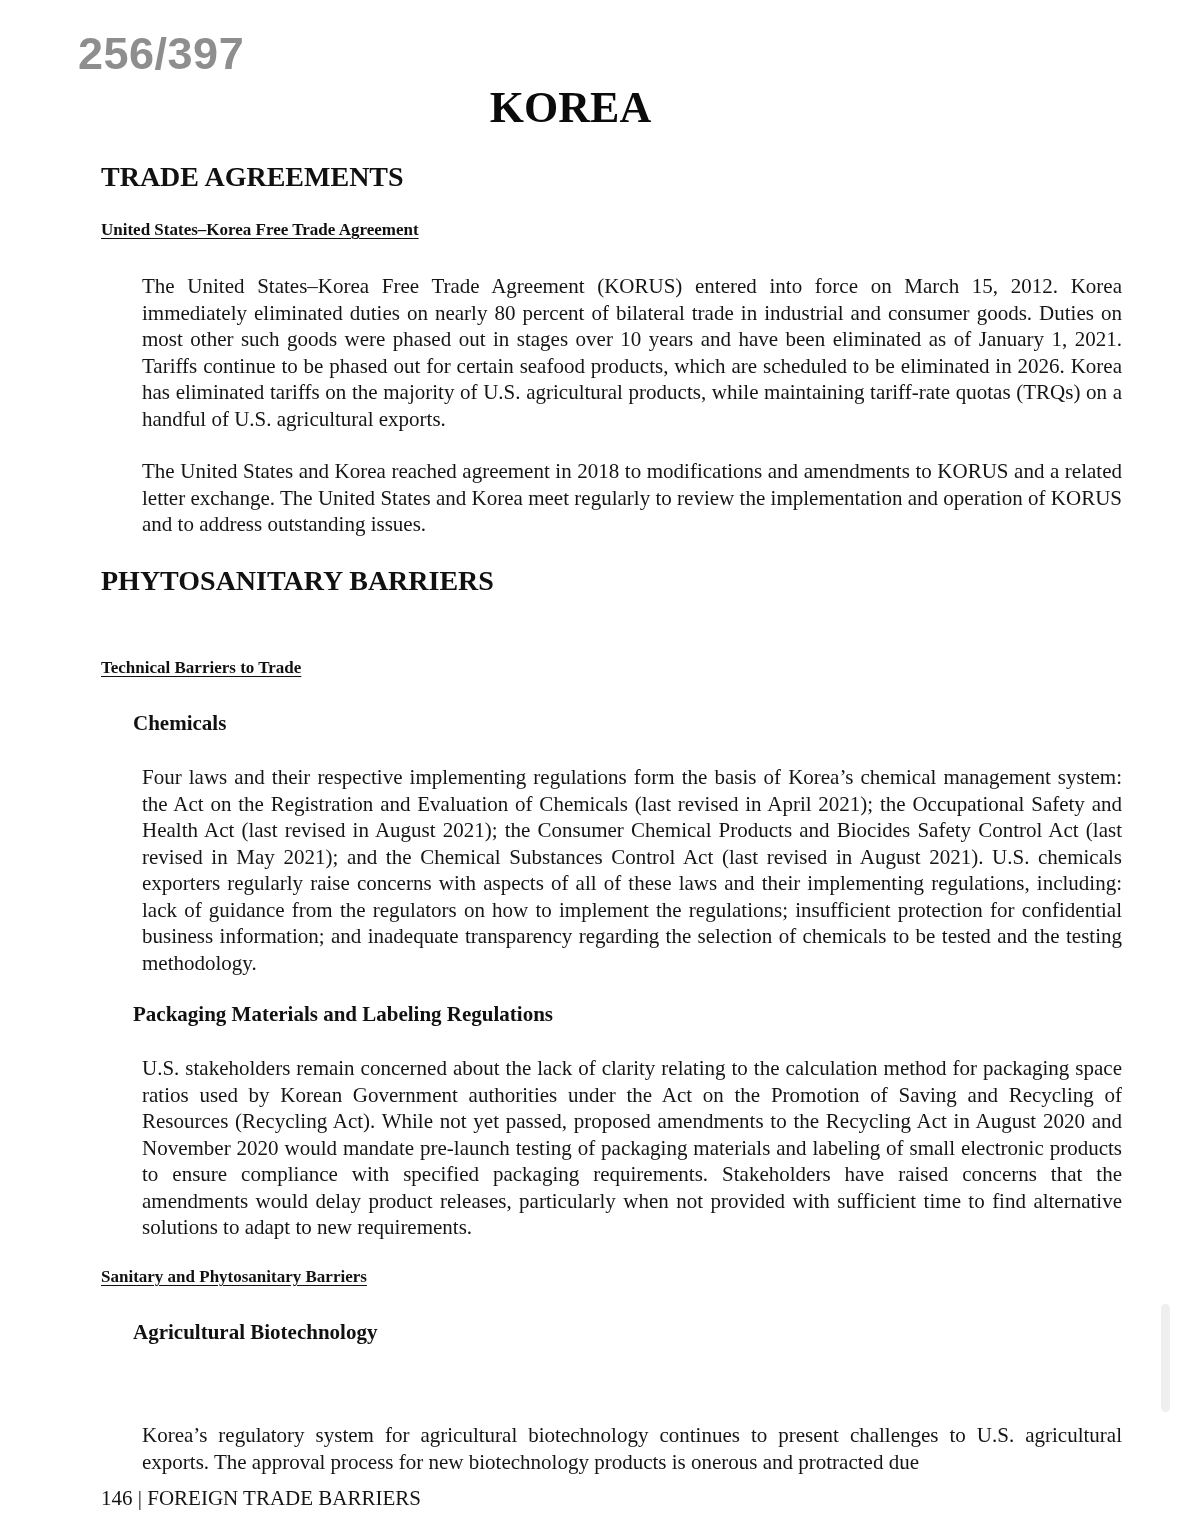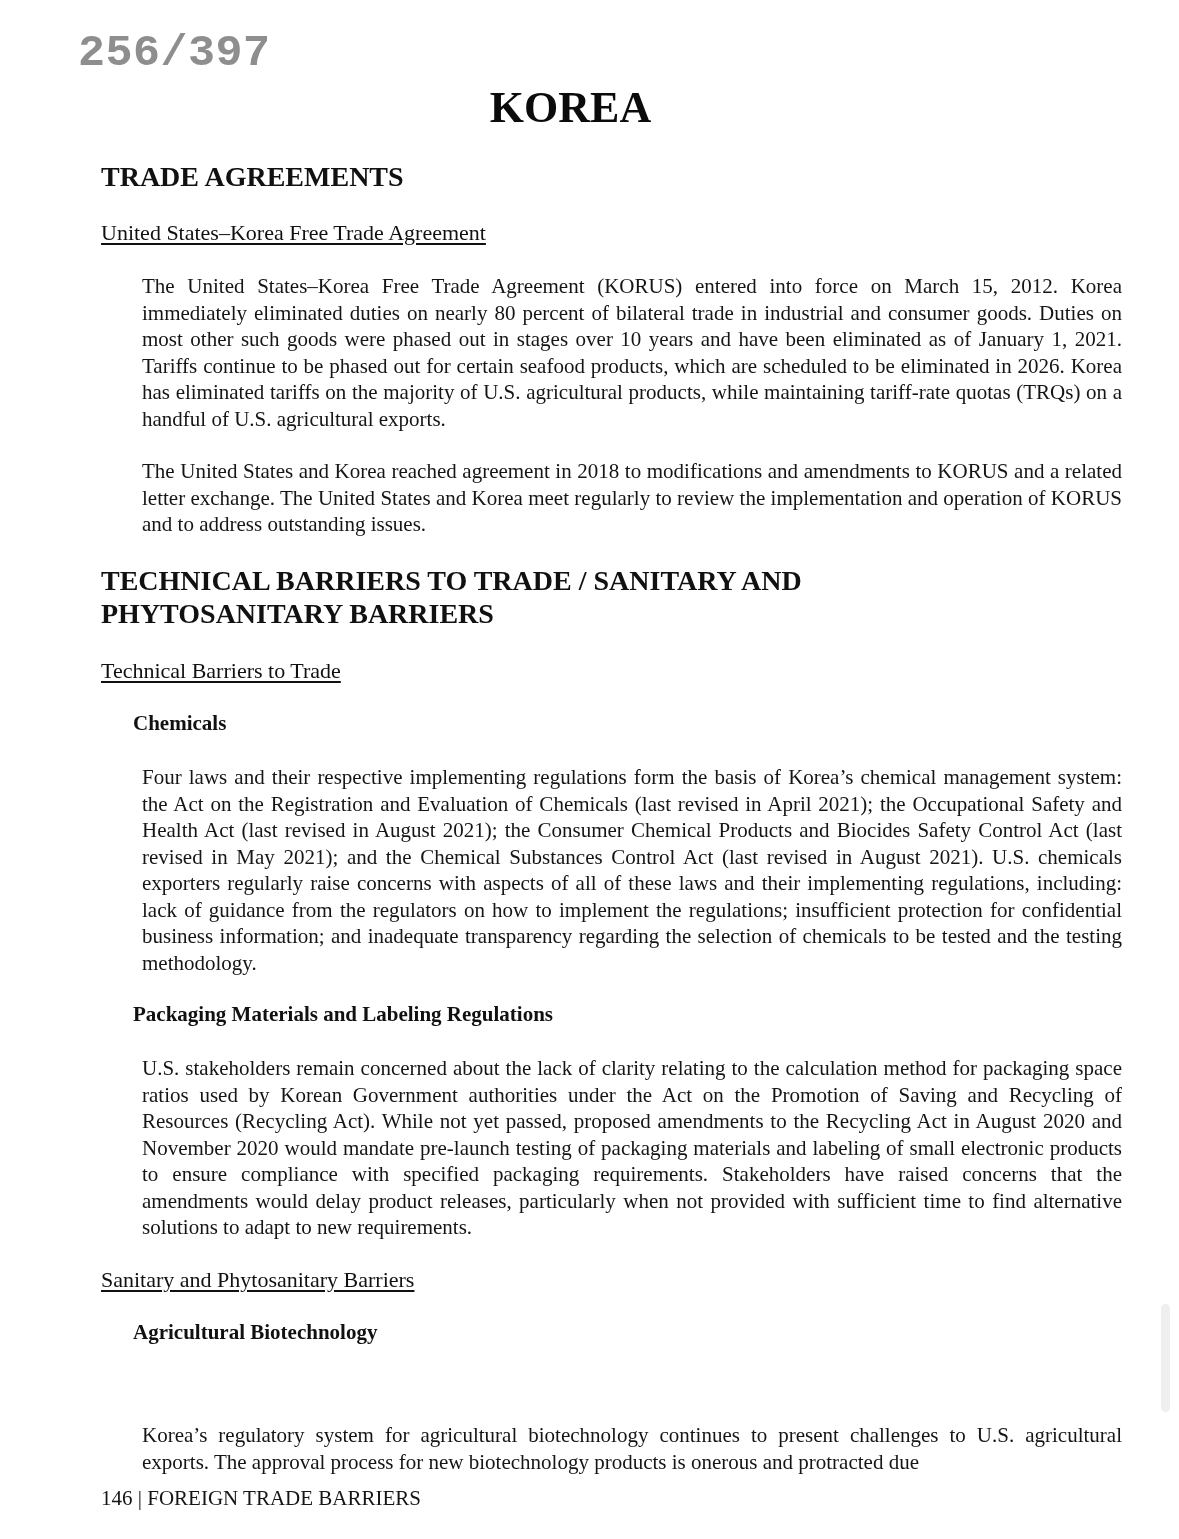--- a/index.html
+++ b/index.html
@@ -12,21 +12,21 @@
       height: 1539px;
       position: relative;
       overflow: hidden;
       font-family: "Liberation Serif", "DejaVu Serif", serif;
       color: #111111;
     }
     .page-counter {
       position: absolute;
       left: 78px;
       top: 28px;
-      font-family: Liberation Mono, monospace;
+      font-family: Liberation Sans, sans-serif;
       font-weight: bold;
       font-size: 45px;
       color: #8e8e8e;
       letter-spacing: 0.5px;
     }
     .doc-title {
       position: absolute;
       left: 0;
       width: 1141px;
       top: 82px;
@@ -45,22 +45,22 @@
       position: absolute;
       left: 0;
       font-weight: bold;
       font-size: 28px;
       line-height: 33px;
       color: #111;
     }
     .h2u {
       position: absolute;
       left: 0;
-      font-weight: normal;
-      font-size: 22px;
+      font-weight: bold;
+      font-size: 17px;
       text-decoration: underline;
       text-underline-offset: 3px;
       color: #111;
     }
     .h3 {
       position: absolute;
       left: 0;
       font-weight: bold;
       font-size: 21px;
       color: #111;
@@ -103,21 +103,20 @@
 <div class="content">
   <div class="h1" style="top:160px;">TRADE AGREEMENTS</div>
 
   <div class="h2u" style="top:220px;">United States–Korea Free Trade Agreement</div>
 
   <div class="para" style="top:273px;">The United States–Korea Free Trade Agreement (KORUS) entered into force on March 15, 2012.  Korea immediately eliminated duties on nearly 80 percent of bilateral trade in industrial and consumer goods. Duties on most other such goods were phased out in stages over 10 years and have been eliminated as of January 1, 2021.  Tariffs continue to be phased out for certain seafood products, which are scheduled to be eliminated in 2026.  Korea has eliminated tariffs on the majority of U.S. agricultural products, while maintaining tariff-rate quotas (TRQs) on a handful of U.S. agricultural exports.</div>
 
   <div class="para" style="top:458px;">The United States and Korea reached agreement in 2018 to modifications and amendments to KORUS and a related letter exchange.  The United States and Korea meet regularly to review the implementation and operation of KORUS and to address outstanding issues.</div>
 
   <div class="h1" style="top:564px;">
-    <div>TECHNICAL BARRIERS TO TRADE / SANITARY AND</div>
     <div>PHYTOSANITARY BARRIERS</div>
   </div>
 
   <div class="h2u" style="top:658px;">Technical Barriers to Trade</div>
 
   <div class="h3" style="top:711px;">Chemicals</div>
 
   <div class="para" style="top:764px;">Four laws and their respective implementing regulations form the basis of Korea’s chemical management system:  the Act on the Registration and Evaluation of Chemicals (last revised in April 2021); the Occupational Safety and Health Act (last revised in August 2021); the Consumer Chemical Products and Biocides Safety Control Act (last revised in May 2021); and the Chemical Substances Control Act (last revised in August 2021).  U.S. chemicals exporters regularly raise concerns with aspects of all of these laws and their implementing regulations, including:  lack of guidance from the regulators on how to implement the regulations; insufficient protection for confidential business information; and inadequate transparency regarding the selection of chemicals to be tested and the testing methodology.</div>
 
   <div class="h3" style="top:1002px;">Packaging Materials and Labeling Regulations</div>

